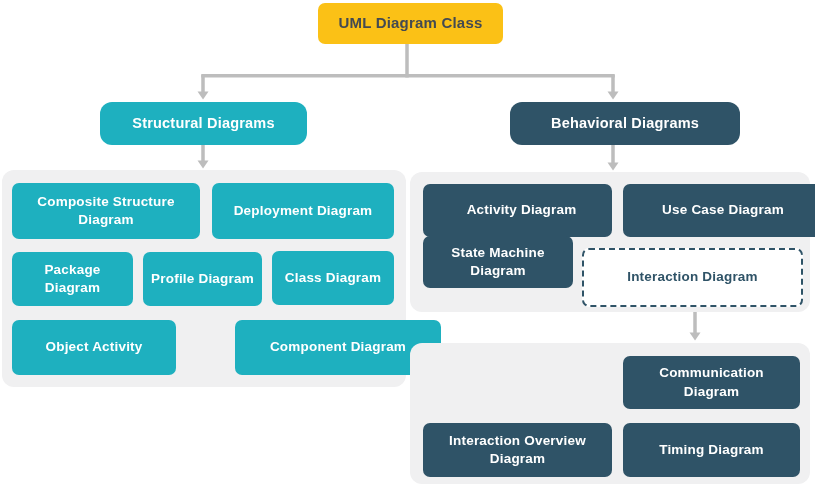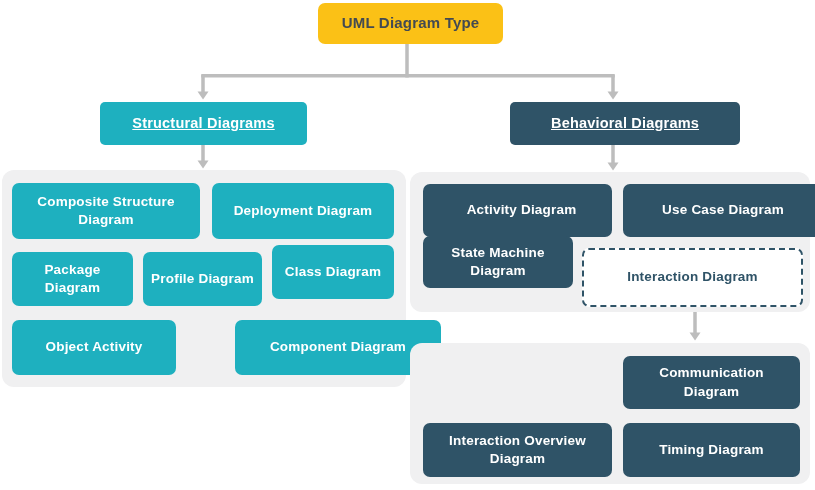--- a/index.html
+++ b/index.html
@@ -37,24 +37,23 @@
     letter-spacing:.2px;
   }
   .node-root{
     background:var(--color-root-fill);
     color:var(--color-root-text);
     border-radius:7px;
     font-size:15px;
     left:318px;top:3px;width:185px;height:41px;
   }
   .node-header{
-    border-radius:5px;
+    border-radius:12px;
     color:var(--color-box-text);
     font-size:14.5px;
-    text-decoration:underline;
   }
   .header-structural{
     background:var(--color-structural-fill);
     left:100px;top:102px;width:207px;height:43px;
   }
   .header-behavioral{
     background:var(--color-behavioral-fill);
     left:510px;top:102px;width:230px;height:43px;
   }
   .group{
@@ -76,21 +75,21 @@
   .leaf-dashed{
     background:#fff;
     border:2px dashed var(--color-behavioral-fill);
     color:var(--color-behavioral-fill);
   }
   
   .box-composite{left:12px;top:183px;width:188px;height:56px;}
   .box-deployment{left:212px;top:183px;width:182px;height:56px;}
   .box-package{left:12px;top:252px;width:121px;height:54px;}
   .box-profile{left:143px;top:252px;width:119px;height:54px;}
-  .box-class{left:272px;top:245px;width:122px;height:54px;}
+  .box-class{left:272px;top:251px;width:122px;height:54px;}
   .box-object{left:12px;top:320px;width:164px;height:55px;}
   .box-component{left:188px;top:320px;width:206px;height:55px;margin-left:47px;}
   
   .box-activity{left:423px;top:184px;width:189px;height:53px;padding-left:16px;}
   .box-usecase{left:623px;top:184px;width:200px;height:53px;}
   .box-statemachine{left:423px;top:236px;width:150px;height:52px;}
   .box-interaction{left:582px;top:248px;width:221px;height:59px;}
   
   .box-sequence{left:423px;top:356px;width:189px;height:53px;}
   .box-communication{left:623px;top:356px;width:177px;height:53px;}
@@ -114,21 +113,21 @@
     </g>
     <g fill="#BDBDBD" stroke="none">
       <polygon points="197.5,91.5 208.5,91.5 203,99.5"></polygon>
       <polygon points="607.5,91.5 618.5,91.5 613,99.5"></polygon>
       <polygon points="197.5,160.5 208.5,160.5 203,168.5"></polygon>
       <polygon points="607.5,162.5 618.5,162.5 613,170.5"></polygon>
       <polygon points="689.5,332.5 700.5,332.5 695,340.5"></polygon>
     </g>
   </svg>
 
-  <div class="node node-root">UML Diagram Type</div>
+  <div class="node node-root">UML Diagram Class</div>
 
   <div class="node node-header header-structural">Structural Diagrams</div>
   <div class="node node-header header-behavioral">Behavioral Diagrams</div>
 
   <div class="group group-structural"></div>
   <div class="node node-leaf leaf-teal box-composite">Composite Structure Diagram</div>
   <div class="node node-leaf leaf-teal box-deployment">Deployment Diagram</div>
   <div class="node node-leaf leaf-teal box-package">Package Diagram</div>
   <div class="node node-leaf leaf-teal box-profile">Profile Diagram</div>
   <div class="node node-leaf leaf-teal box-class">Class Diagram</div>

